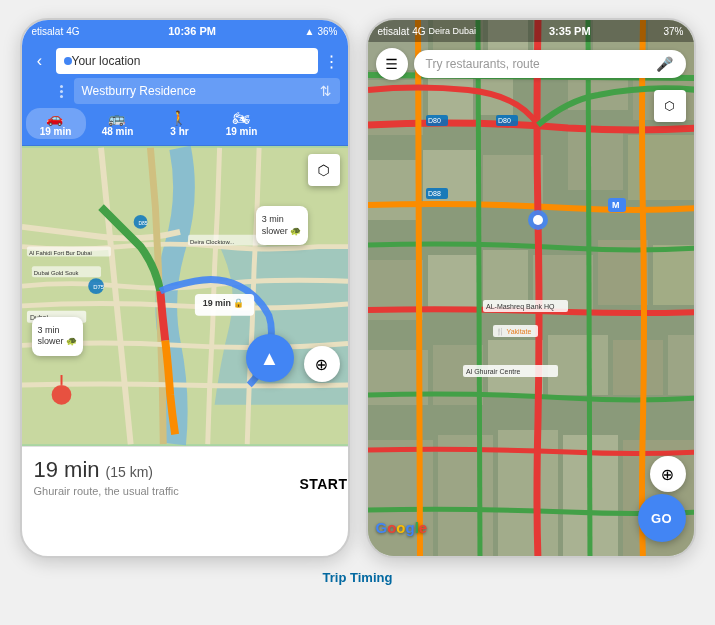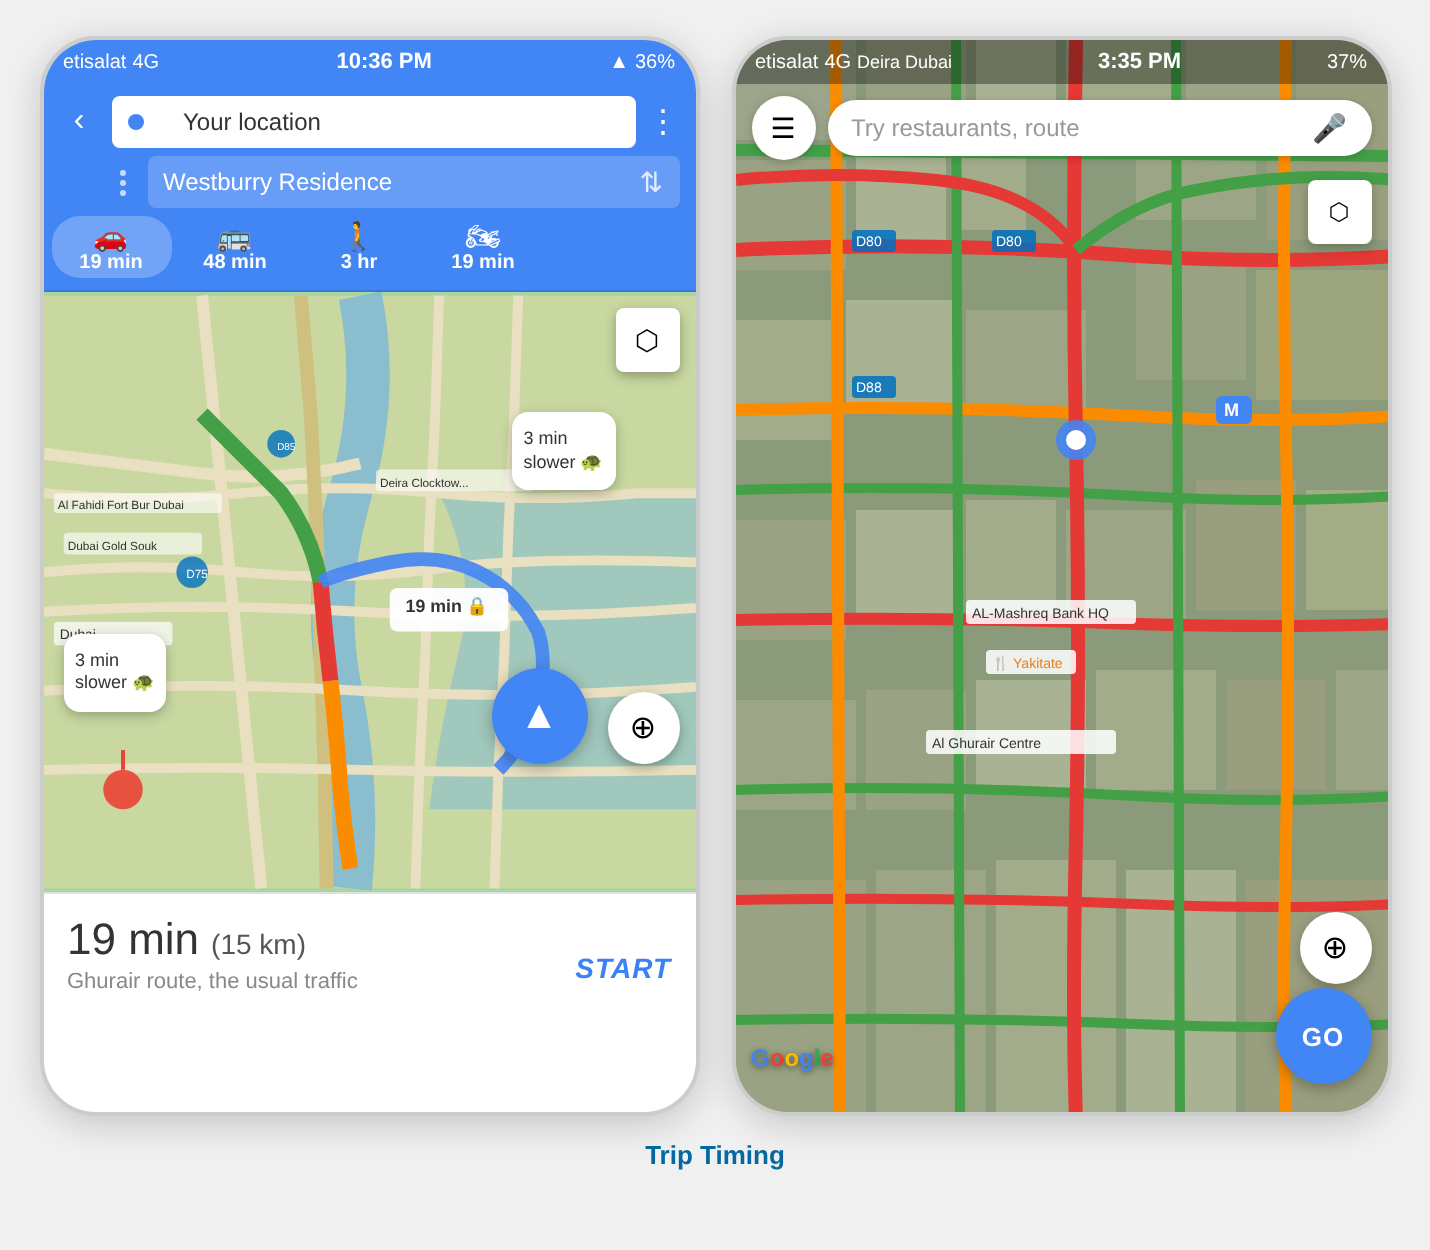--- a/index.html
+++ b/index.html
@@ -82,21 +82,21 @@
     }
     .search-box {
       flex: 1;
       background: #fff;
       border-radius: 4px;
       padding: 4px 8px;
       font-size: 12px;
       color: #333;
       display: flex;
       align-items: center;
-      gap: 20px;
+      gap: 0;
       min-height: 26px;
     }
     .search-dot {
       width: 8px; height: 8px;
       border-radius: 50%;
       background: #4285f4;
       flex-shrink: 0;
     }
     .search-box-text { flex: 1; font-size: 12px; color: #333; }
     .more-icon { color: #fff; font-size: 16px; }
@@ -228,29 +228,28 @@
       display: flex;
       align-items: baseline;
       gap: 6px;
       margin-bottom: 2px;
     }
     .big-time { font-size: 22px; font-weight: 300; color: #333; }
     .distance { font-size: 14px; color: #555; }
     .route-desc { font-size: 11px; color: #888; }
     .start-btn {
       position: absolute;
-      bottom: 10px; right: 12px;
+      bottom: 10px; right: 0;
       background: none;
       border: none;
-      color: #3b82f6;
+      color: #000000;
       font-size: 14px;
       font-weight: 600;
       cursor: pointer;
       letter-spacing: 0.5px;
-      font-style: italic;
     }
 
     
     .right-phone {
       position: relative;
     }
 
     .search-header-right {
       position: absolute;
       top: 22px; left: 0; right: 0;
@@ -323,21 +322,21 @@
       display: flex; align-items: center; justify-content: center;
       font-size: 13px;
       font-weight: 700;
       color: #fff;
       cursor: pointer;
       letter-spacing: 0.5px;
     }
     .google-logo-right {
       position: absolute;
       bottom: 20px; left: 8px;
-      font-size: 12px;
+      font-size: 15px;
       font-weight: 700;
       color: #fff;
       text-shadow: 0 1px 3px rgba(0,0,0,0.5);
     }
     .google-logo-right span:nth-child(1) { color: #4285f4; }
     .google-logo-right span:nth-child(2) { color: #ea4335; }
     .google-logo-right span:nth-child(3) { color: #fbbc04; }
     .google-logo-right span:nth-child(4) { color: #4285f4; }
     .google-logo-right span:nth-child(5) { color: #34a853; }
     .google-logo-right span:nth-child(6) { color: #ea4335; }

